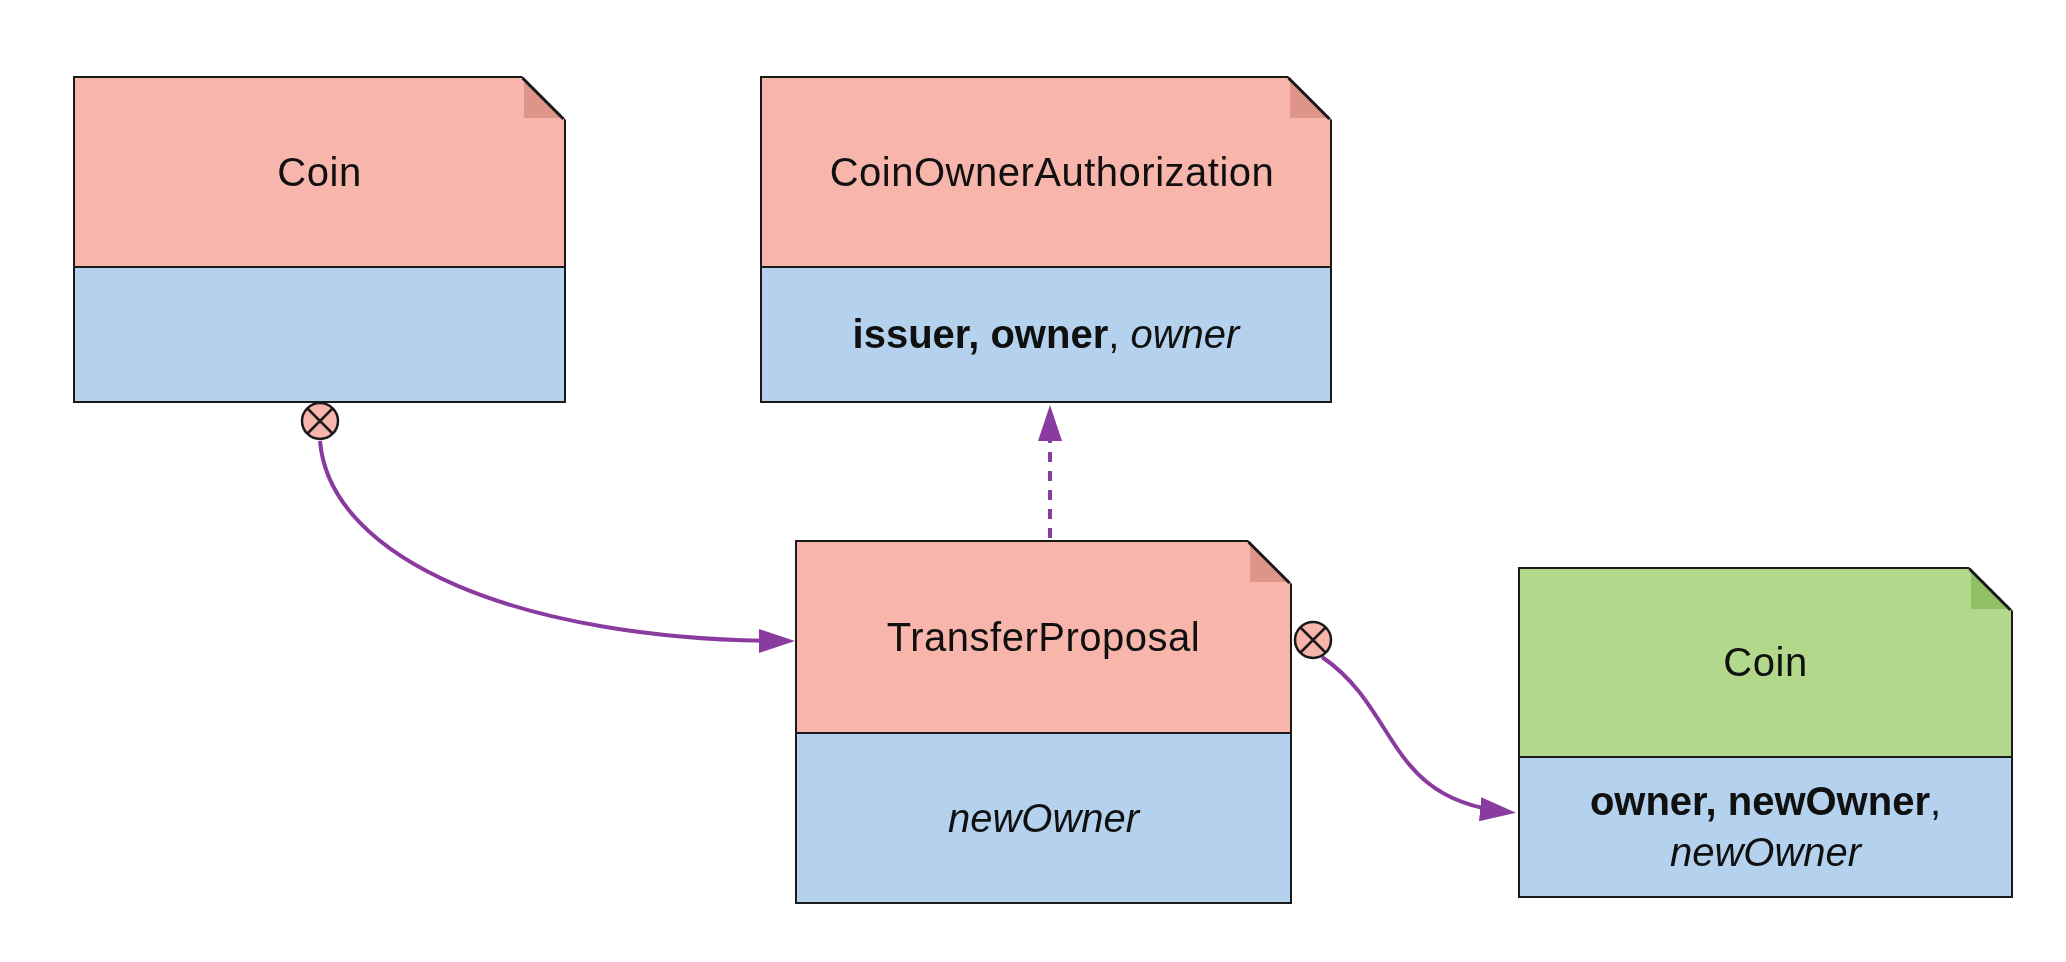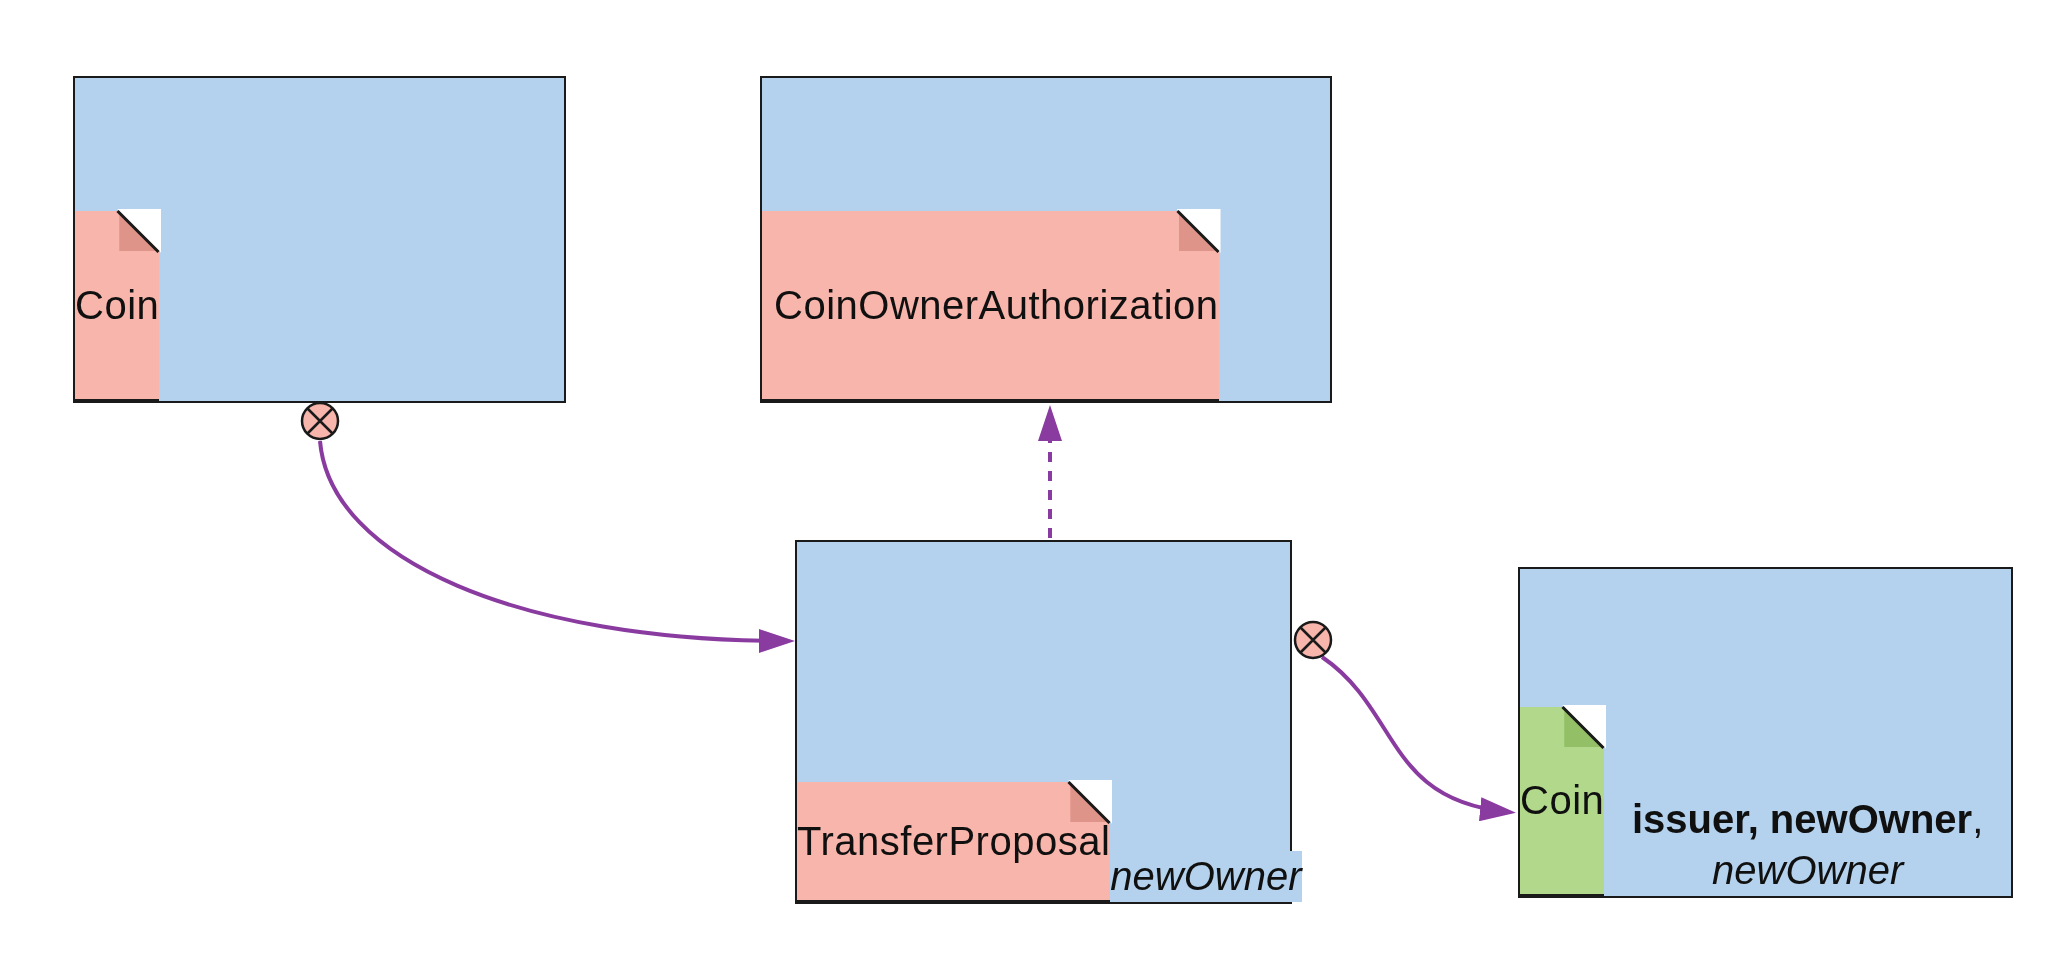--- a/index.html
+++ b/index.html
@@ -14,23 +14,22 @@
     background: var(--background, #ffffff);
     overflow: hidden;
   }
 
   
   .node {
     position: absolute;
     box-sizing: border-box;
     border: 2px solid var(--outline, #1a1a1a);
     display: flex;
-    flex-direction: row;
+    flex-direction: column;
     background: var(--blue_body, #b4d2ed);
-    align-items: flex-end;
   }
   .node.pink  { --hdr: var(--pink_header);  --fold: var(--pink_fold); }
   .node.green { --hdr: var(--green_header); --fold: var(--green_fold); }
 
   .node-header {
     position: relative;
     box-sizing: border-box;
     background: var(--hdr);
     border-bottom: 2px solid var(--outline, #1a1a1a);
     display: flex;
@@ -122,43 +121,46 @@
     </div>
   </div>
 
   <div class="node pink" style="left:760px; top:76px; width:572px; height:327px;">
     <div class="node-header" style="height:190px;padding-left:12px;">
       <span class="fold-cover"></span>
       <span class="fold-flap"></span>
       <span class="fold-line"></span>
       <div class="node-title">CoinOwnerAuthorization</div>
     </div>
+    <div class="node-body">
+      <div class="body-line"><span class="bd">issuer, owner</span><span class="rg">, </span><span class="it">owner</span></div>
+    </div>
   </div>
 
   <div class="node pink" style="left:795px; top:540px; width:497px; height:364px;">
-    <div class="node-header" style="height:120px;">
+    <div class="node-header" style="height:192px;">
       <span class="fold-cover"></span>
       <span class="fold-flap"></span>
       <span class="fold-line"></span>
       <div class="node-title">TransferProposal</div>
     </div>
     <div class="node-body">
       <div class="body-line"><span class="bd"></span><span class="rg"></span><span class="it">newOwner</span></div>
     </div>
   </div>
 
   <div class="node green" style="left:1518px; top:567px; width:495px; height:331px;">
     <div class="node-header" style="height:189px;">
       <span class="fold-cover"></span>
       <span class="fold-flap"></span>
       <span class="fold-line"></span>
       <div class="node-title">Coin</div>
     </div>
     <div class="node-body">
-      <div class="body-line"><span class="bd">issuer, newOwner</span><span class="rg">,</span><span class="it"></span></div>
+      <div class="body-line"><span class="bd">owner, newOwner</span><span class="rg">,</span><span class="it"></span></div>
       <div class="body-line"><span class="bd"></span><span class="rg"></span><span class="it">newOwner</span></div>
     </div>
   </div>
 
   <svg id="edges" width="2066" height="962" viewBox="0 0 2066 962">
     <defs>
       <marker id="arrow" markerWidth="9" markerHeight="6" refX="7" refY="3" orient="auto">
         <path d="M0,0 L9,3 L0,6 Z" class="arrowfill"></path>
       </marker>
     </defs>

